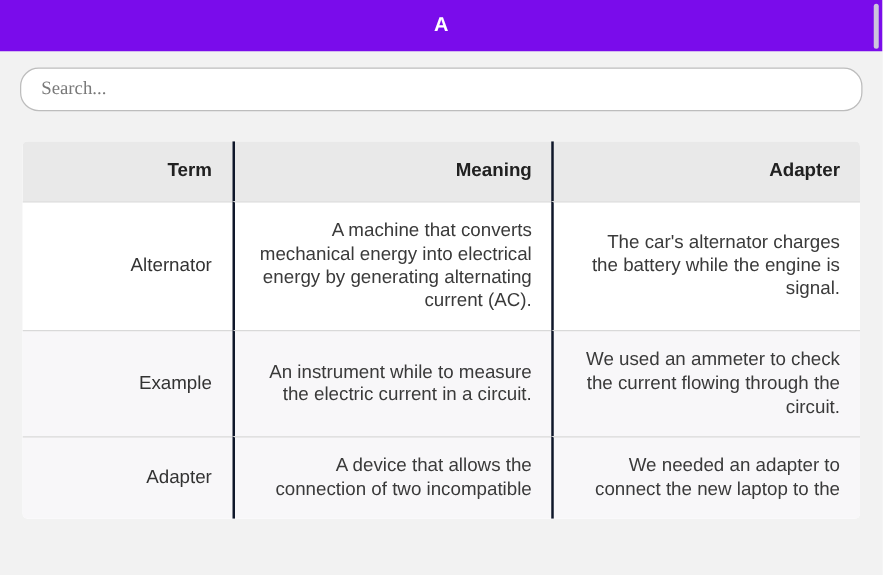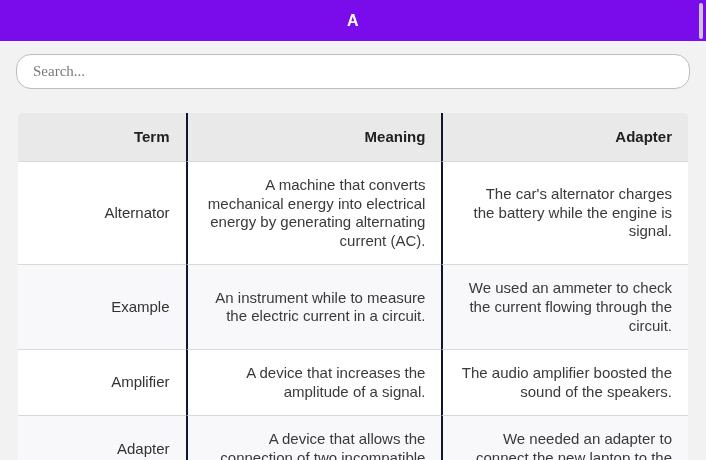--- a/index.html
+++ b/index.html
@@ -117,25 +117,20 @@
       <tr>
         <td class="term-cell">Alternator</td>
         <td>A machine that converts mechanical energy into electrical energy by generating alternating current (AC).</td>
         <td>The car's alternator charges the battery while the engine is signal.</td>
       </tr>
       <tr class="alt">
         <td class="term-cell">Example</td>
         <td>An instrument while to measure the electric current in a circuit.</td>
         <td>We used an ammeter to check the current flowing through the circuit.</td>
       </tr>
-      <tr>
-        <td class="term-cell">Amplifier</td>
-        <td>A device that increases the amplitude of a signal.</td>
-        <td>The audio amplifier boosted the sound of the speakers.</td>
-      </tr>
       <tr class="alt">
         <td class="term-cell">Adapter</td>
         <td>A device that allows the connection of two incompatible</td>
         <td>We needed an adapter to connect the new laptop to the</td>
       </tr>
     </tbody>
   </table>
 </div>
 
 </body></html>

